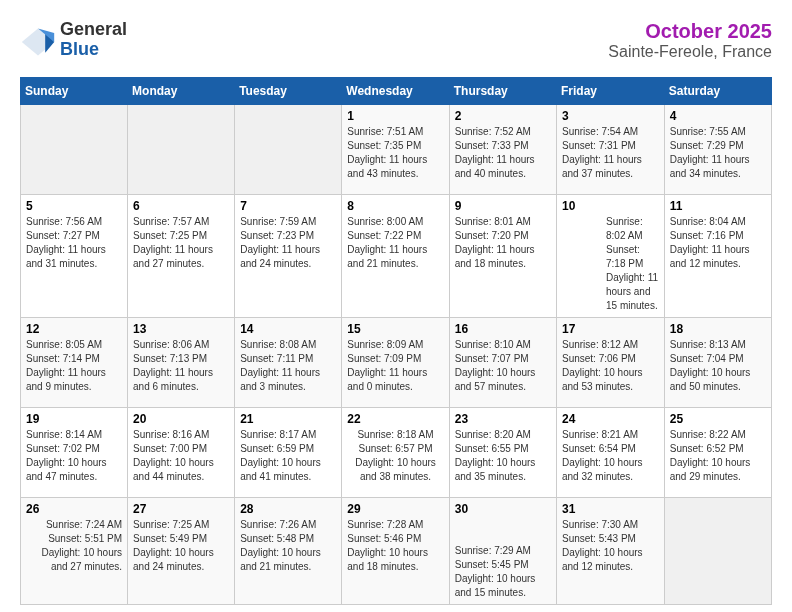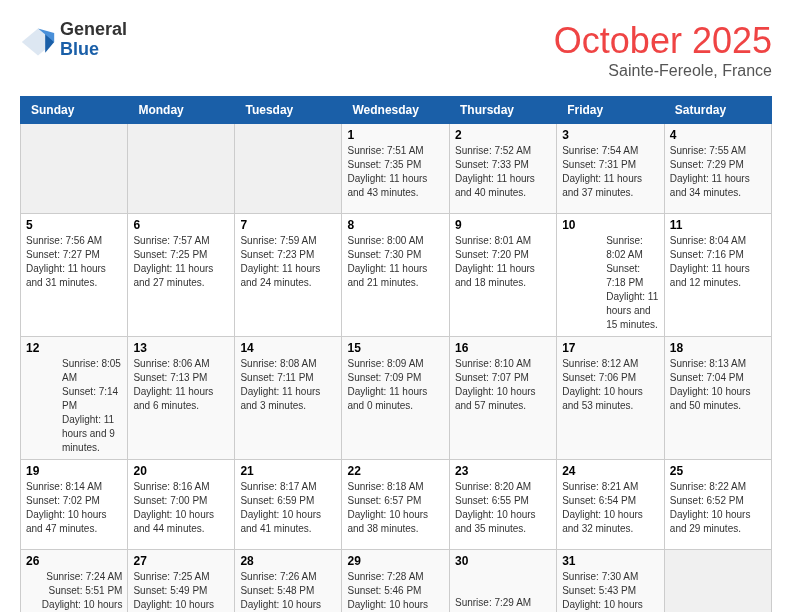--- a/index.html
+++ b/index.html
@@ -35,37 +35,37 @@
     }
     .logo-icon {
       width: 36px;
       height: 36px;
       margin-right: 4px;
     }
     .title-block {
       text-align: right;
     }
     .month-title {
-      font-size: 36px;
-      font-weight: 400;
-      color: #ef4444;
+      font-size: 20px;
+      font-weight: 700;
+      color: #a21caf;
     }
     .location {
       font-size: 16px;
       color: #555;
     }
     table {
       width: 100%;
       border-collapse: collapse;
       font-size: 10.5px;
     }
     thead tr th {
       background: #1a5fa8;
       color: #fff;
-      padding: 6px 10px;
+      padding: 6px 4px;
       text-align: left;
       font-weight: 600;
       font-size: 12px;
       border: 1px solid #1a5fa8;
     }
     tbody tr td {
       border: 1px solid #ccc;
       vertical-align: top;
       padding: 4px 5px;
       width: 108px;
@@ -172,21 +172,21 @@
         </td>
         <td>
           <span class="day-num">7</span>
           <div class="day-info" style="white-space: pre-line;">Sunrise: 7:59 AM
 Sunset: 7:23 PM
 Daylight: 11 hours and 24 minutes.</div>
         </td>
         <td>
           <span class="day-num">8</span>
           <div class="day-info" style="white-space: pre-line;">Sunrise: 8:00 AM
-Sunset: 7:30 PM
+Sunset: 7:22 PM
 Daylight: 11 hours and 21 minutes.</div>
         </td>
         <td>
           <span class="day-num">9</span>
           <div class="day-info" style="white-space: pre-line;">Sunrise: 8:01 AM
 Sunset: 7:20 PM
 Daylight: 11 hours and 18 minutes.</div>
         </td>
         <td>
           <span class="day-num">10</span>
@@ -197,21 +197,21 @@
         <td>
           <span class="day-num">11</span>
           <div class="day-info" style="white-space: pre-line;">Sunrise: 8:04 AM
 Sunset: 7:16 PM
 Daylight: 11 hours and 12 minutes.</div>
         </td>
       </tr>
       <tr>
         <td>
           <span class="day-num">12</span>
-          <div class="day-info" style="white-space: pre-line; margin-left: 36px;">Sunrise: 8:05 AM
+          <div class="day-info" style="white-space: pre-line;">Sunrise: 8:05 AM
 Sunset: 7:14 PM
 Daylight: 11 hours and 9 minutes.</div>
         </td>
         <td>
           <span class="day-num">13</span>
           <div class="day-info" style="white-space: pre-line;">Sunrise: 8:06 AM
 Sunset: 7:13 PM
 Daylight: 11 hours and 6 minutes.</div>
         </td>
         <td>
@@ -259,21 +259,21 @@
 Daylight: 10 hours and 44 minutes.</div>
         </td>
         <td>
           <span class="day-num">21</span>
           <div class="day-info" style="white-space: pre-line;">Sunrise: 8:17 AM
 Sunset: 6:59 PM
 Daylight: 10 hours and 41 minutes.</div>
         </td>
         <td>
           <span class="day-num">22</span>
-          <div class="day-info" style="white-space: pre-line;">Sunrise: 8:18 AM
+          <div class="day-info" style="white-space: pre-line; text-align: center;">Sunrise: 8:18 AM
 Sunset: 6:57 PM
 Daylight: 10 hours and 38 minutes.</div>
         </td>
         <td>
           <span class="day-num">23</span>
           <div class="day-info" style="white-space: pre-line;">Sunrise: 8:20 AM
 Sunset: 6:55 PM
 Daylight: 10 hours and 35 minutes.</div>
         </td>
         <td>

